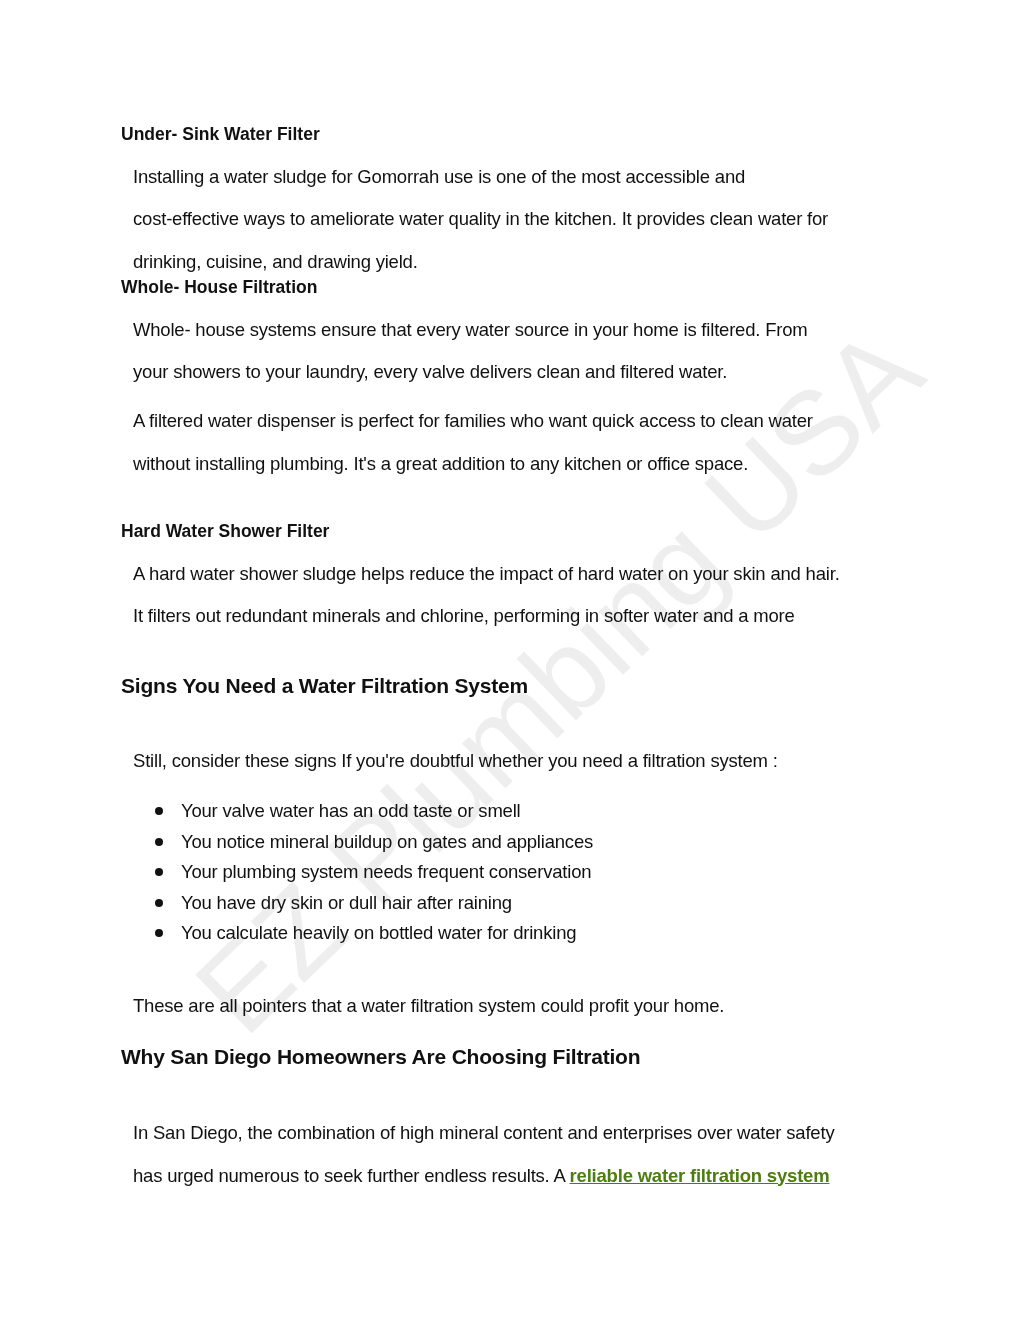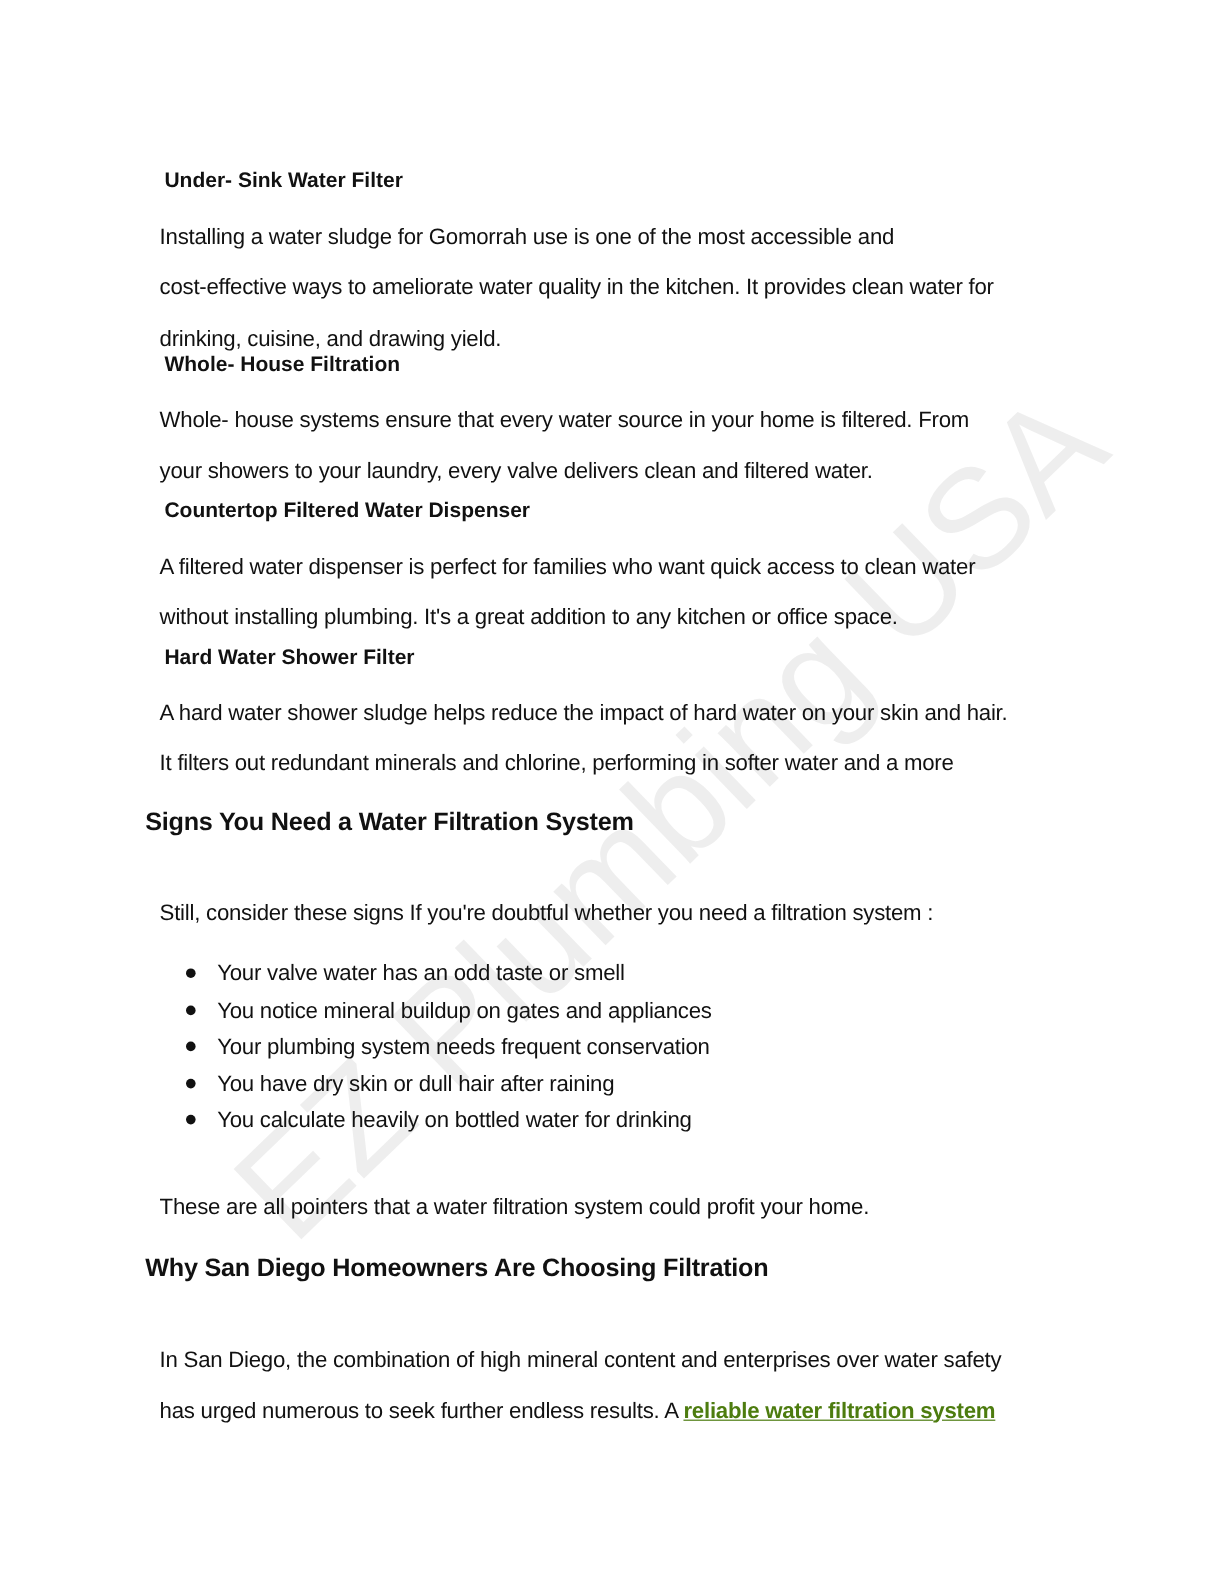--- a/index.html
+++ b/index.html
@@ -1,20 +1,20 @@
 <!DOCTYPE html>
 <html><head>
 <meta charset="utf-8">
 <style>
   html, body { margin: 0; padding: 0; background: #ffffff; }
   body { width: 1024px; height: 1325px; position: relative; overflow: hidden;
          font-family: "Liberation Sans", "DejaVu Sans", sans-serif; color: #111111; }
   .page { position: absolute; left: 121px; top: 0; width: 800px; }
   .block { position: absolute; left: 0; width: 800px; }
-  .sub-h { font-weight: bold; font-size: 17.5px; line-height: 30.5px; margin: 16px; }
+  .sub-h { font-weight: bold; font-size: 17.5px; line-height: 30.5px; margin: 0; }
   .para { font-size: 18.5px; line-height: 30.5px; margin: 12px; letter-spacing: -0.2px; }
   .sec-h { font-weight: bold; font-size: 21px; line-height: 30px; margin: 0; letter-spacing: -0.2px; }
   .bullets { list-style: none; margin: 1px; padding: 0; }
   .bullets li { position: relative; padding-left: 59px; font-size: 18.5px; line-height: 30.5px; letter-spacing: -0.2px; }
   .bullets li .dot { position: absolute; left: 33px; top: 11px; width: 8px; height: 8px; border-radius: 50%; background: #111; }
   a.link { color: #4d7c0f; font-weight: bold; text-decoration: underline; }
   .watermark { position: absolute; left: 90px; top: 630px; width: 900px; text-align: center;
                transform: rotate(-44deg); transform-origin: center center;
                font-size: 118px; color: rgba(150,150,150,0.16); white-space: nowrap;
                font-family: "Liberation Sans", "DejaVu Sans", sans-serif; pointer-events: none; }
@@ -33,21 +33,20 @@
     <p class="para">drinking, cuisine, and drawing yield.</p>
   </div>
 
   <div class="block" style="top:272px">
     <p class="sub-h">Whole- House Filtration</p>
     <p class="para">Whole- house systems ensure that every water source in your home is filtered. From</p>
     <p class="para">your showers to your laundry, every valve delivers clean and filtered water.</p>
   </div>
 
   <div class="block" style="top:394px">
-    <p class="sub-h">Countertop Filtered Water Dispenser</p>
     <p class="para">A filtered water dispenser is perfect for families who want quick access to clean water</p>
     <p class="para">without installing plumbing. It's a great addition to any kitchen or office space.</p>
   </div>
 
   <div class="block" style="top:516px">
     <p class="sub-h">Hard Water Shower Filter</p>
     <p class="para">A hard water shower sludge helps reduce the impact of hard water on your skin and hair.</p>
     <p class="para">It filters out redundant minerals and chlorine, performing in softer water and a more</p>
   </div>
 

